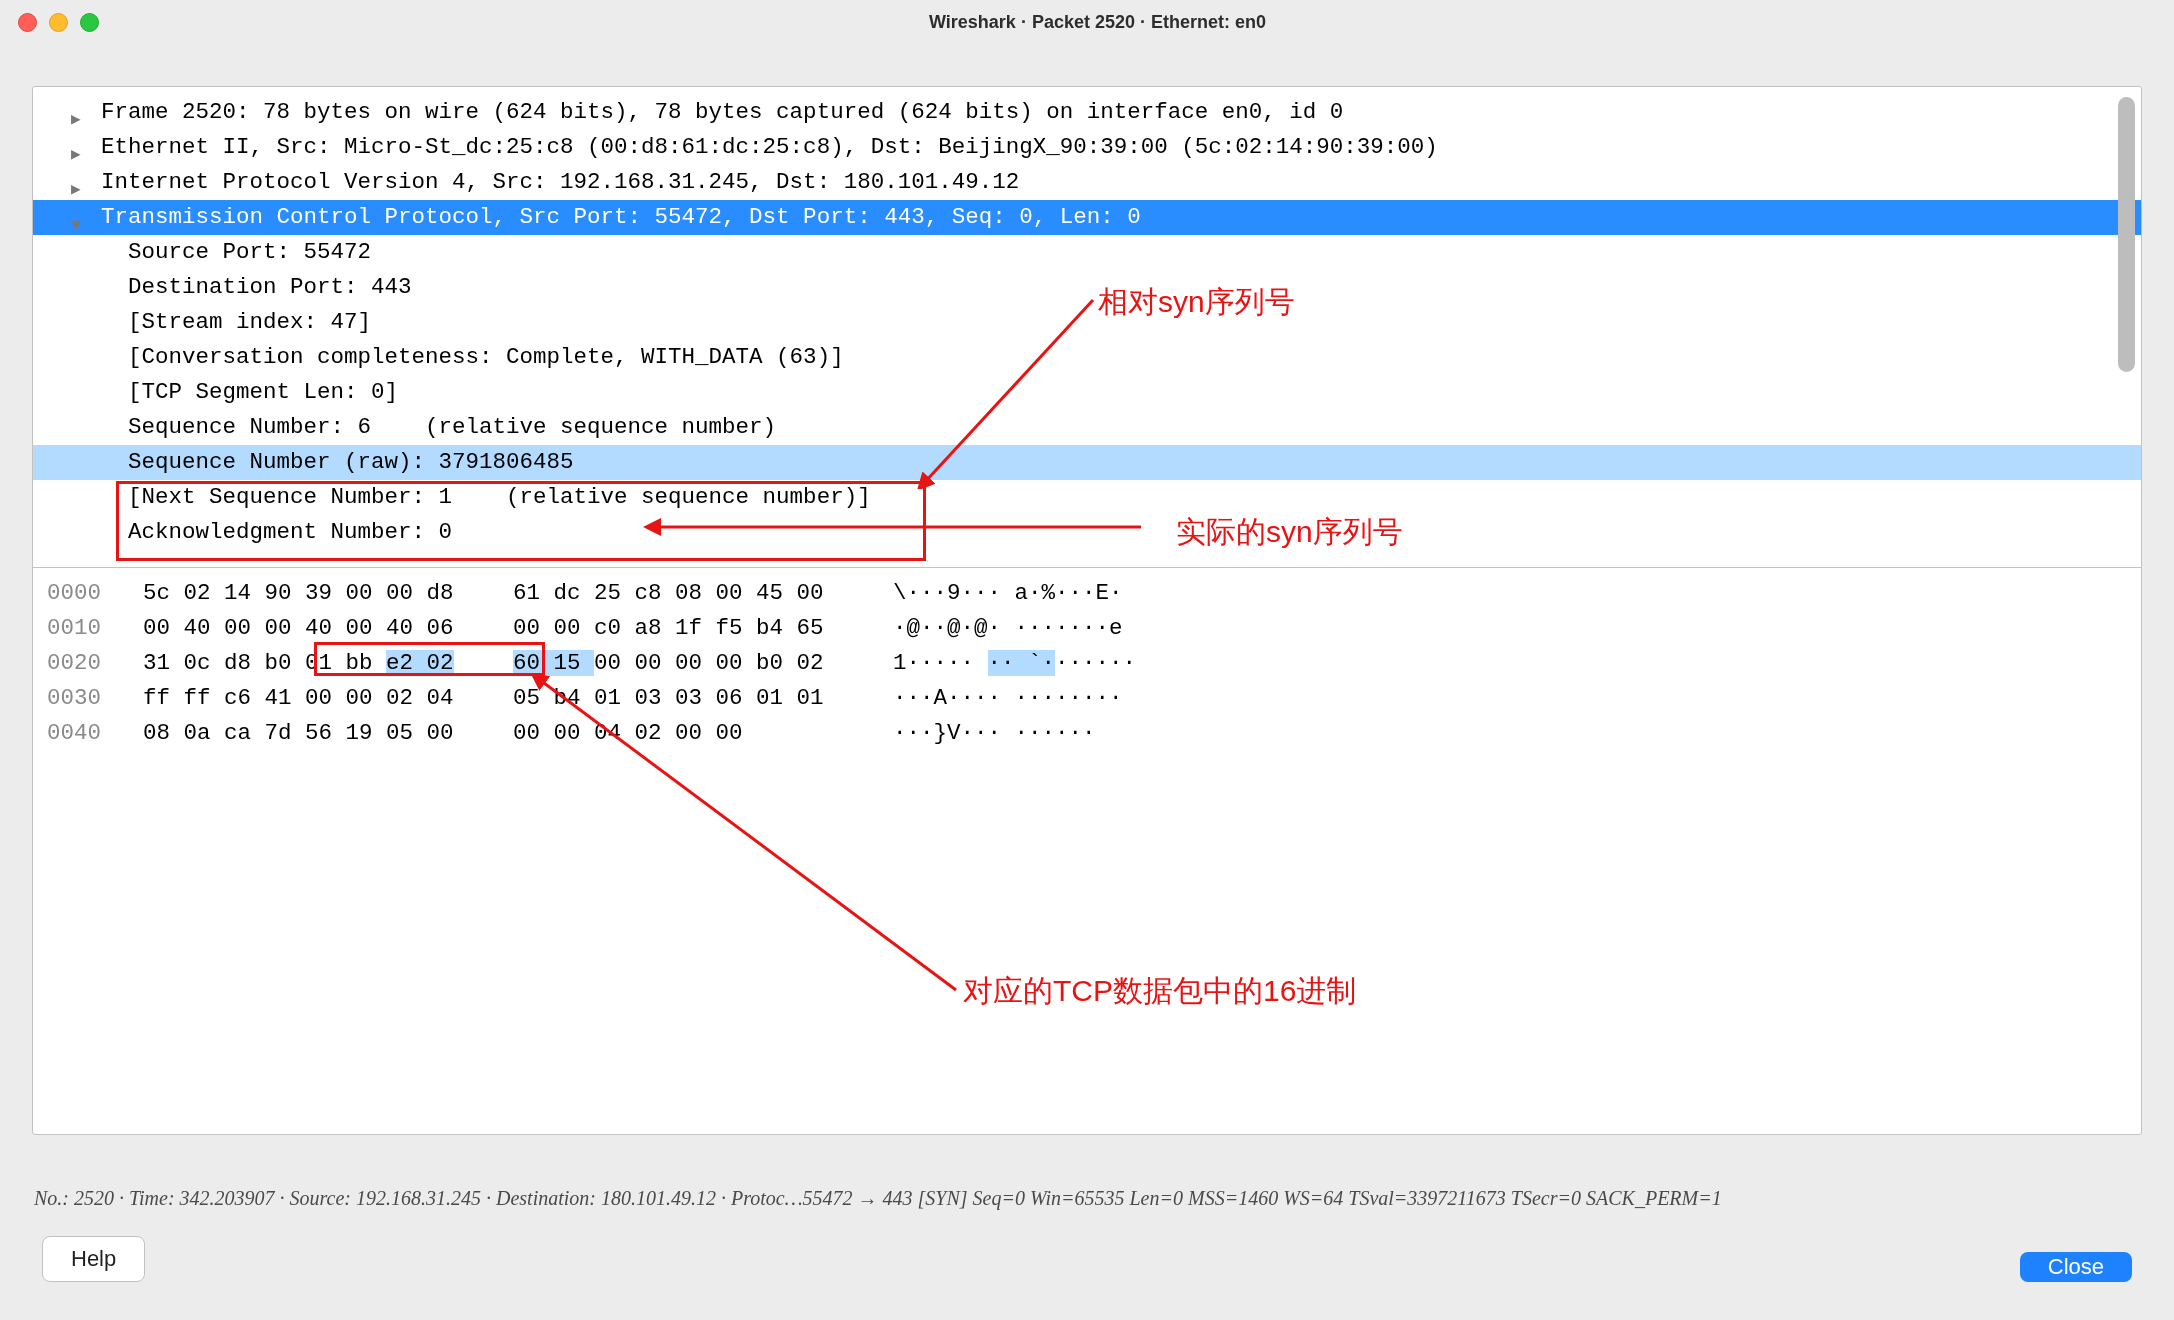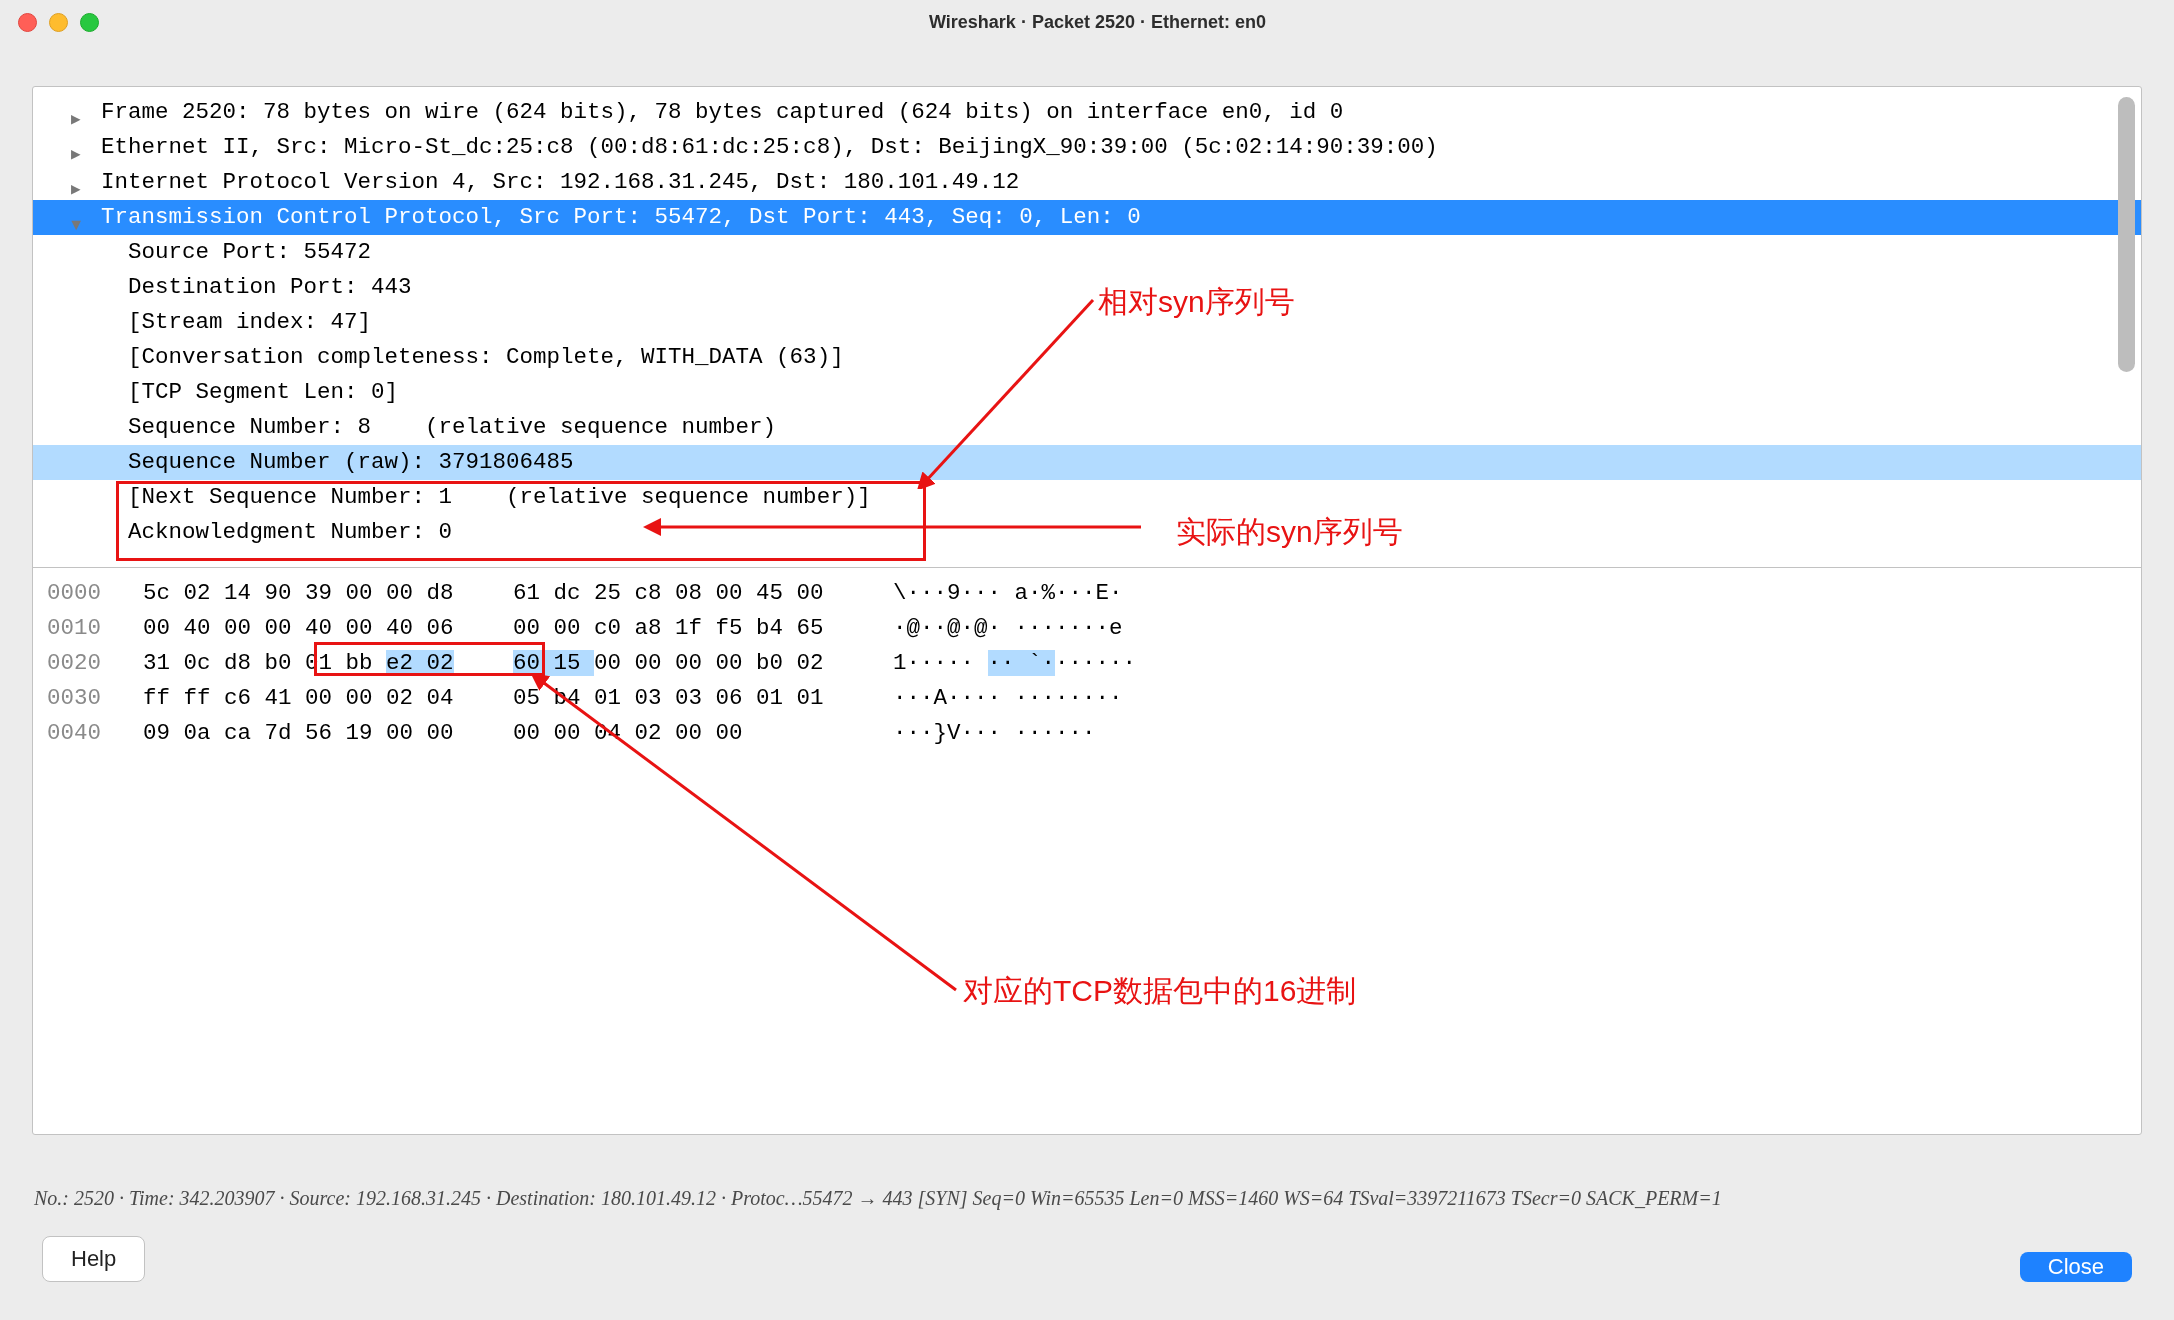--- a/index.html
+++ b/index.html
@@ -66,37 +66,37 @@
     <div id="tree-lines">
         <div class="line"><span class="arrow">▶</span><span>    Frame 2520: 78 bytes on wire (624 bits), 78 bytes captured (624 bits) on interface en0, id 0</span></div>
         <div class="line"><span class="arrow">▶</span><span>    Ethernet II, Src: Micro-St_dc:25:c8 (00:d8:61:dc:25:c8), Dst: BeijingX_90:39:00 (5c:02:14:90:39:00)</span></div>
         <div class="line"><span class="arrow">▶</span><span>    Internet Protocol Version 4, Src: 192.168.31.245, Dst: 180.101.49.12</span></div>
         <div class="line sel-dark"><span class="arrow arrow-open">▶</span><span>    Transmission Control Protocol, Src Port: 55472, Dst Port: 443, Seq: 0, Len: 0</span></div>
         <div class="line"><span>      Source Port: 55472</span></div>
         <div class="line"><span>      Destination Port: 443</span></div>
         <div class="line"><span>      [Stream index: 47]</span></div>
         <div class="line"><span>      [Conversation completeness: Complete, WITH_DATA (63)]</span></div>
         <div class="line"><span>      [TCP Segment Len: 0]</span></div>
-        <div class="line"><span>      Sequence Number: 8    (relative sequence number)</span></div>
+        <div class="line"><span>      Sequence Number: 6    (relative sequence number)</span></div>
         <div class="line sel-light"><span>      Sequence Number (raw): 3791806485</span></div>
         <div class="line"><span>      [Next Sequence Number: 1    (relative sequence number)]</span></div>
         <div class="line"><span>      Acknowledgment Number: 0</span></div>
       </div>
     <div class="scrollbar-v">
         <div class="sb-thumb"></div>
       </div>
   </div>
 
   <div class="hex-pane">
     <div id="hex-lines">
         <div><span class="offset">0000</span><span class="hex1">5c 02 14 90 39 00 00 d8</span><span class="hex2">61 dc 25 c8 08 00 45 00</span><span class="ascii">\···9··· a·%···E·</span></div>
         <div><span class="offset">0010</span><span class="hex1">00 40 00 00 40 00 40 06</span><span class="hex2">00 00 c0 a8 1f f5 b4 65</span><span class="ascii">·@··@·@· ·······e</span></div>
         <div><span class="offset">0020</span><span class="hex1">31 0c d8 b0 01 bb <span class="hl">e2 02</span></span><span class="hex2"><span class="hl">60 15 </span>00 00 00 00 b0 02</span><span class="ascii">1····· <span class="hl">·· `·</span>······</span></div>
         <div><span class="offset">0030</span><span class="hex1">ff ff c6 41 00 00 02 04</span><span class="hex2">05 b4 01 03 03 06 01 01</span><span class="ascii">···A···· ········</span></div>
-        <div><span class="offset">0040</span><span class="hex1">09 0a ca 7d 56 19 00 00</span><span class="hex2">00 00 04 02 00 00</span><span class="ascii">···}V··· ······</span></div>
+        <div><span class="offset">0040</span><span class="hex1">08 0a ca 7d 56 19 05 00</span><span class="hex2">00 00 04 02 00 00</span><span class="ascii">···}V··· ······</span></div>
       </div>
   </div>
 
   <div class="anno" style="left:0;top:0;right:0;bottom:0">
 
     <div class="red-box" style="left:83px; top:394px; width:810px; height:80px;"></div>
 
     <div class="red-box" style="left:281px; top:555px; width:231px; height:34px;"></div>
 
     <div class="anno-text" style="left:1065px; top:195px;">相对syn序列号</div>

